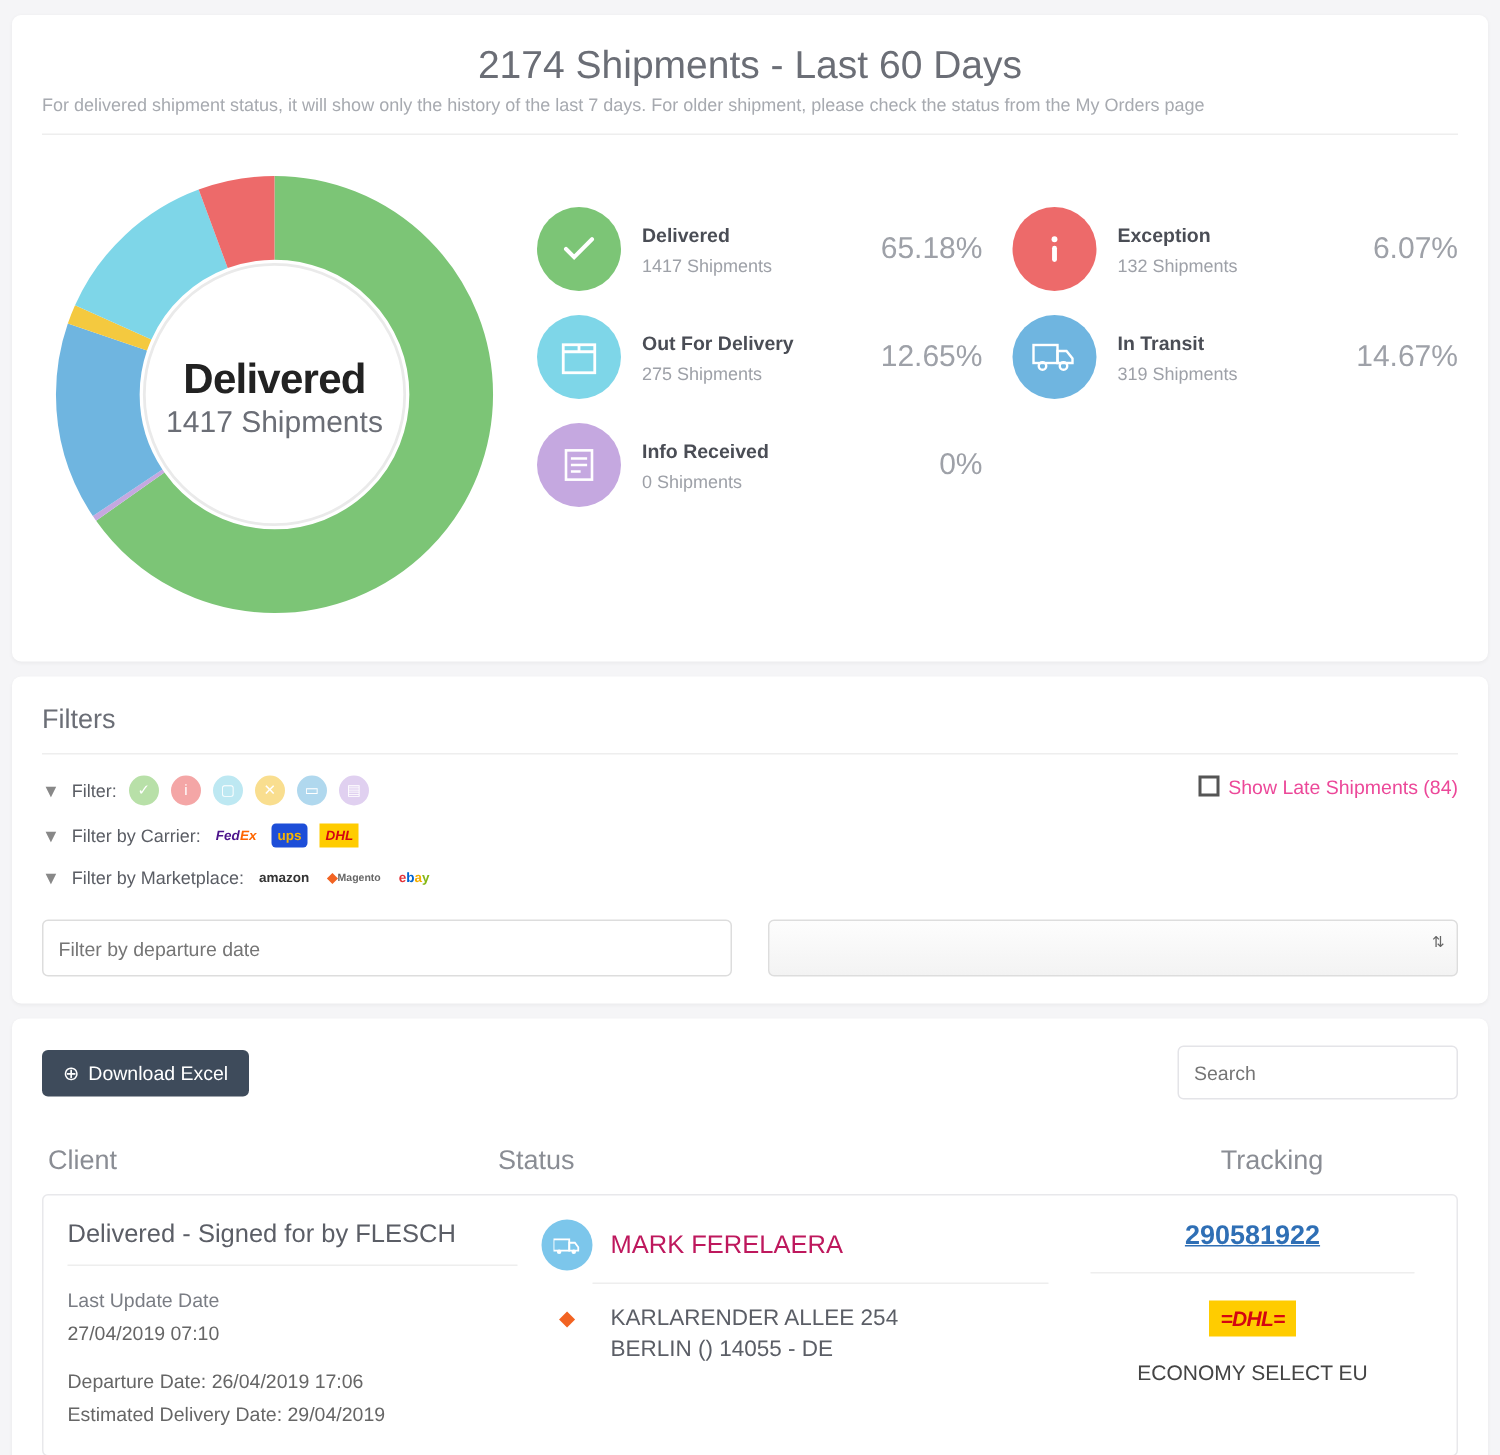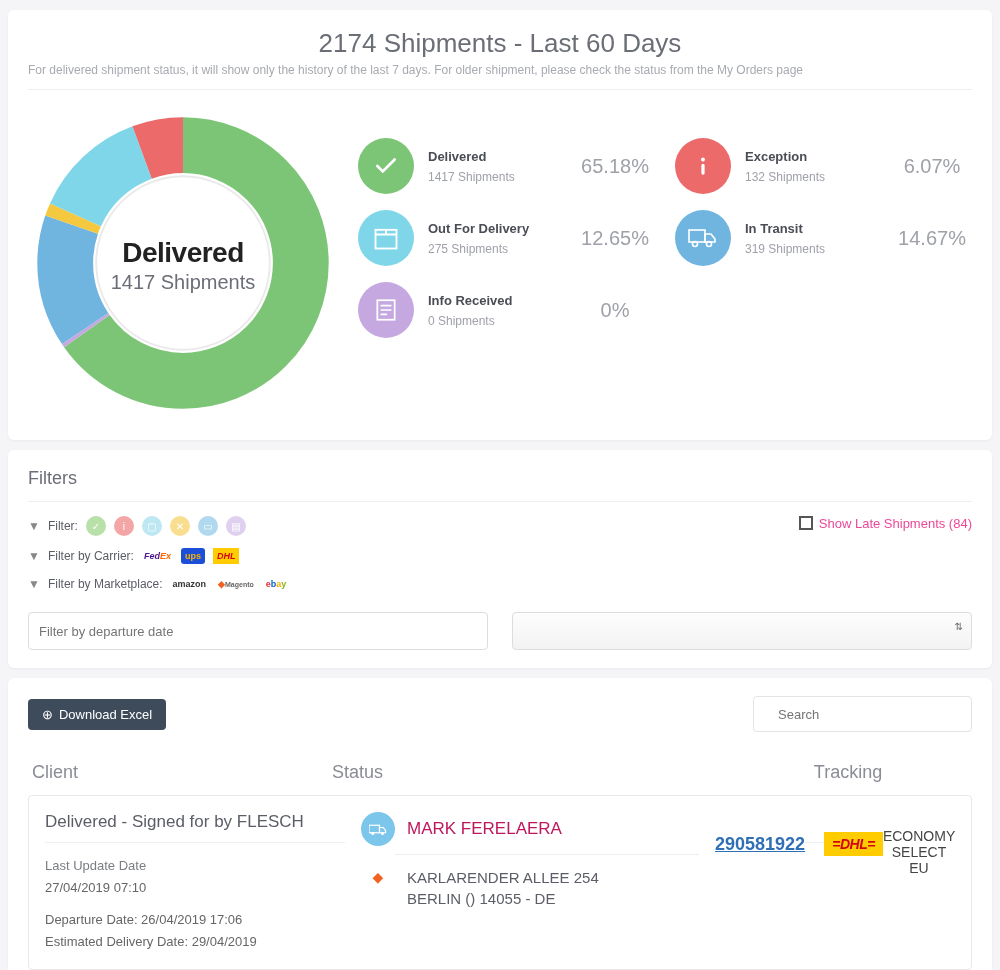--- a/index.html
+++ b/index.html
@@ -12,52 +12,52 @@
   .donut-wrap { width: 310px; flex-shrink: 0; position: relative; }
   .donut-center { position:absolute; top:0;left:0;right:0;bottom:0; display:flex; flex-direction:column; align-items:center; justify-content:center; }
   .donut-center .lbl { font-size: 28px; font-weight: 900; color:#222; letter-spacing: -0.5px;}
   .donut-center .cnt { font-size: 20px; color:#6b6e76; font-weight: 500; margin-top:2px;}
   .stats { flex: 1; display: grid; grid-template-columns: 1fr 1fr; column-gap: 20px; row-gap: 16px; padding-top: 30px;}
   .stat { display: flex; align-items: center; gap: 14px; }
   .stat-icon { width: 56px; height: 56px; border-radius: 50%; display:flex; align-items:center; justify-content:center; flex-shrink:0; }
   .stat-text { flex: 1; }
   .stat-title { font-size: 13px; font-weight: 600; color: #4a4d55; }
   .stat-sub { font-size: 12px; color: #9ea1a8; margin-top: 6px; }
-  .stat-pct { font-size: 20px; color: #9ea1a8; font-weight: 400; min-width: 80px; text-align: center;}
+  .stat-pct { font-size: 20px; color: #9ea1a8; font-weight: 400; min-width: 80px; text-align: right;}
   .filters-title { font-size: 18px; color: #6b6e76; margin-bottom: 12px; font-weight: 500;}
   .filters-hr { border:none; border-top:1px solid #eee; margin-bottom: 14px;}
   .filters-row { display:flex; justify-content:space-between; align-items:flex-start; gap:20px;}
   .filter-line { display:flex; align-items:center; gap:8px; margin-bottom:12px; font-size:12px; color:#5a5d64;}
   .filter-line .funnel { color:#888; }
   .pill { width:20px; height:20px; border-radius:50%; display:inline-flex; align-items:center; justify-content:center; font-size:10px; color:#fff;}
   .carrier-badge, .mkt-badge { height:16px; display:inline-flex; align-items:center; padding:0 2px; font-size:9px; font-weight:600;}
   .late-box { display:flex; gap:6px; font-size:13px; color:#ec4899;padding-left:32px;}
   .late-box .chk { width:14px; height:14px; border:2px solid #555; display:inline-block;}
   .inputs-row { display:flex; gap:24px; margin-top:8px;}
   .input, .select { flex:1; height:38px; border:1px solid #ddd; border-radius:4px; padding:16px 10px; font-size:13px; color:#888; background:#fff; position:relative;}
   .select { background: linear-gradient(#fdfdfd,#f3f3f3); }
   .select::after { content:"⇅"; position:absolute; right:8px; top:8px; font-size:10px; color:#666;}
   .dl-btn { background:#3e4b5b; color:#fff; border:none; border-radius:4px; padding:8px 14px; font-size:13px; font-weight:500; display:inline-flex; align-items:center; gap:6px;}
-  .search { width:219px; height:36px; border:1px solid #e4e4e8; border-radius:4px; padding:0 24px; font-size:13px;}
+  .search { width:187px; height:36px; border:1px solid #e4e4e8; border-radius:4px; padding:0 10px; font-size:13px;}
   .tbl-top { display:flex; justify-content:space-between; align-items:center; margin-bottom:30px;}
   .tbl-head { display:grid; grid-template-columns: 300px 1fr 240px; color:#8a8d94; font-size:18px; font-weight:500; padding:0 4px 12px 4px;}
   .tbl-head-tracking { text-align:center;}
   .row { display:grid; grid-template-columns: 300px 1fr 240px; border:1px solid #e8e8eb; border-radius:4px; padding:16px; gap:16px; align-items:start;}
   .row-status-title { font-size:17px; color:#5b5e66; font-weight:400; margin-bottom:10px;}
   .row-status-hr { border:none; border-top:1px solid #eee; margin-bottom:12px;}
   .row-meta { font-size:13px; color:#666; line-height:1.7; }
   .row-meta .lbl-l { color:#7a7d84;}
   .client-line { display:flex; align-items:center; gap:12px; margin-bottom:6px;}
   .client-icon { width:34px; height:34px; border-radius:50%; background:#7cc6eb; display:flex; align-items:center; justify-content:center;}
   .client-name { font-size:17px; color:#be185d; font-weight:400;}
   .client-hr {border:none;border-top:1px solid #eee;margin:8px 0 12px 34px;}
   .client-addr { font-size:15px; color:#5b5e66; font-weight:400; line-height:1.4;}
   .client-addr-wrap { display:flex; align-items:flex-start; gap:12px;}
   .mkt-icn { width:34px; display:flex; justify-content:center; padding-top:2px;}
-  .track-col { text-align:center; display:flex; align-items:center;}
+  .track-col { text-align:center; display:flex; flex-direction:column; align-items:center;}
   .track-link { color:#2f6fb5; font-size:18px; font-weight:700; text-decoration:underline;}
   .track-hr { width:90%; border:none; border-top:1px solid #eee; margin:14px 0 18px;}
   .dhl-badge { background:#ffcc00; color:#d40511; font-weight:900; font-style:italic; padding:4px 8px; font-size:14px; letter-spacing:-0.5px;}
   .track-method { font-size:14px; color:#444; font-weight:500; margin-top:16px;}
 </style>
 </head>
 <body>
 
 <div class="card">
   <div class="hdr-title">2174 Shipments - Last 60 Days</div>

